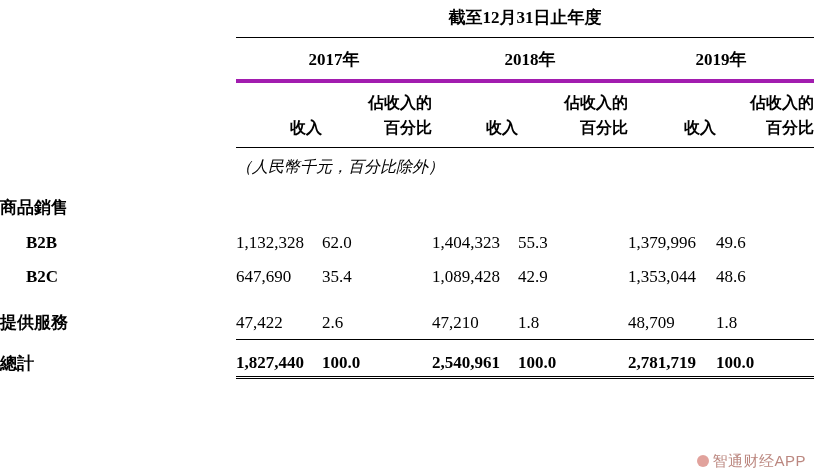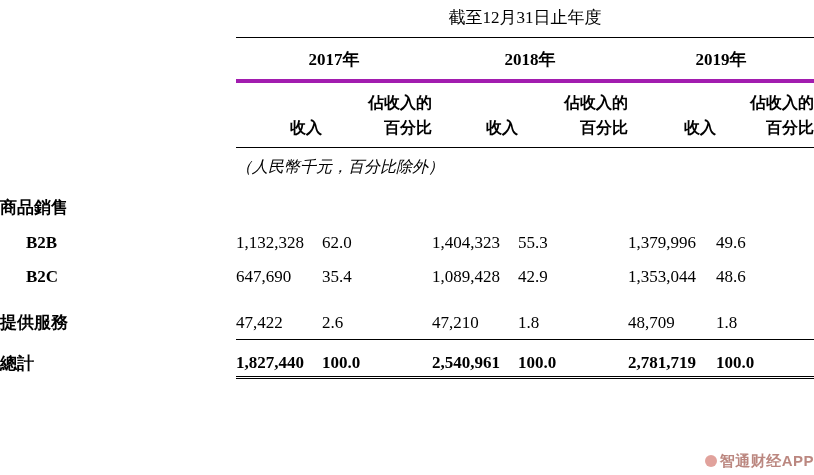--- a/index.html
+++ b/index.html
@@ -41,21 +41,21 @@
   col.c-pct3  { width: 98px; }
 
   td, th {
     padding: 0;
     vertical-align: bottom;
     font-weight: normal;
   }
 
   .period-head {
     text-align: center;
-    font-weight: normal;
+    font-weight: bold;
     font-size: 17px;
     padding: 6px 0 8px 0;
     border-bottom: 1px solid #000;
   }
 
   .year-head {
     text-align: center;
     font-weight: bold;
     font-size: 17px;
     padding: 10px 0 8px 0;
@@ -110,28 +110,27 @@
     padding-bottom: 3px;
   }
   .total-row td.num {
     border-bottom: 3px double #000;
   }
 
   .tail-row td { height: 16px; }
 
   .watermark {
     position: absolute;
-    right: 0;
+    right: 8px;
     bottom: 4px;
     font-size: 15px;
     font-family: "Liberation Sans", sans-serif;
     color: #b0736a;
     opacity: 0.85;
     letter-spacing: 0.5px;
-    font-weight: bold;
   }
   .watermark .dot {
     display: inline-block;
     width: 12px;
     height: 12px;
     border-radius: 50%;
     background: #c0392b;
     opacity: 0.55;
     margin-right: 3px;
     vertical-align: -1px;

